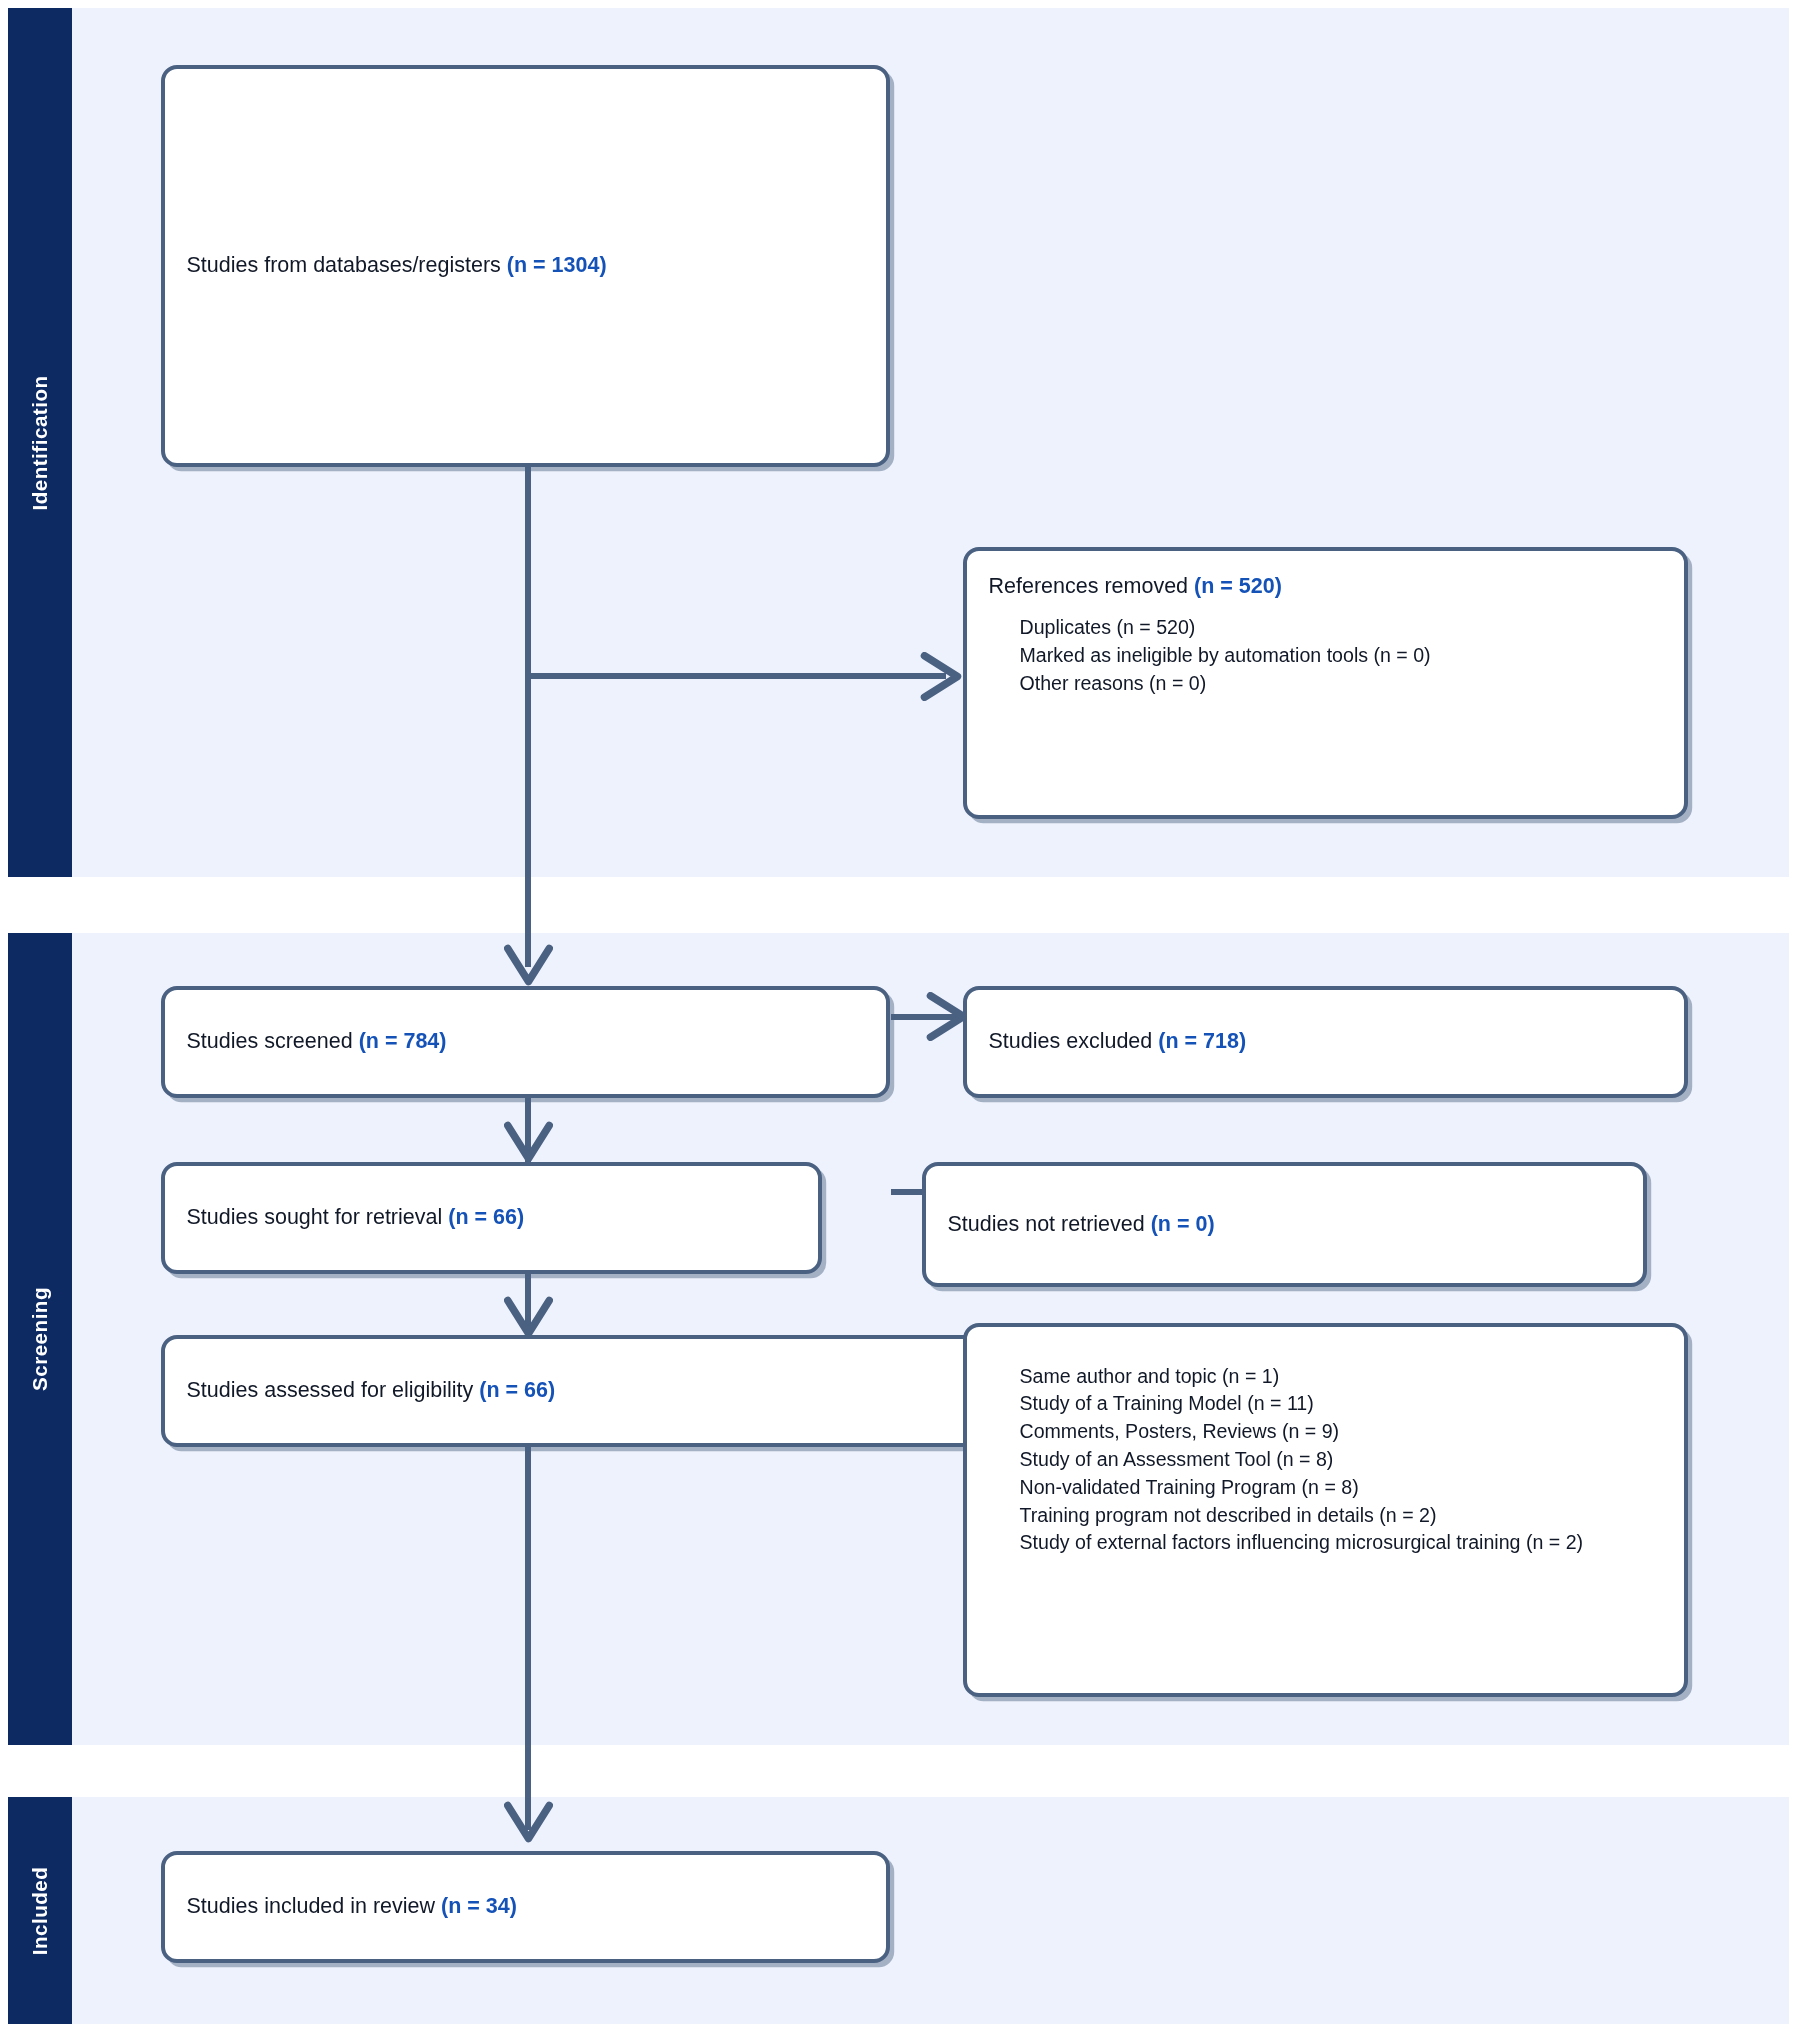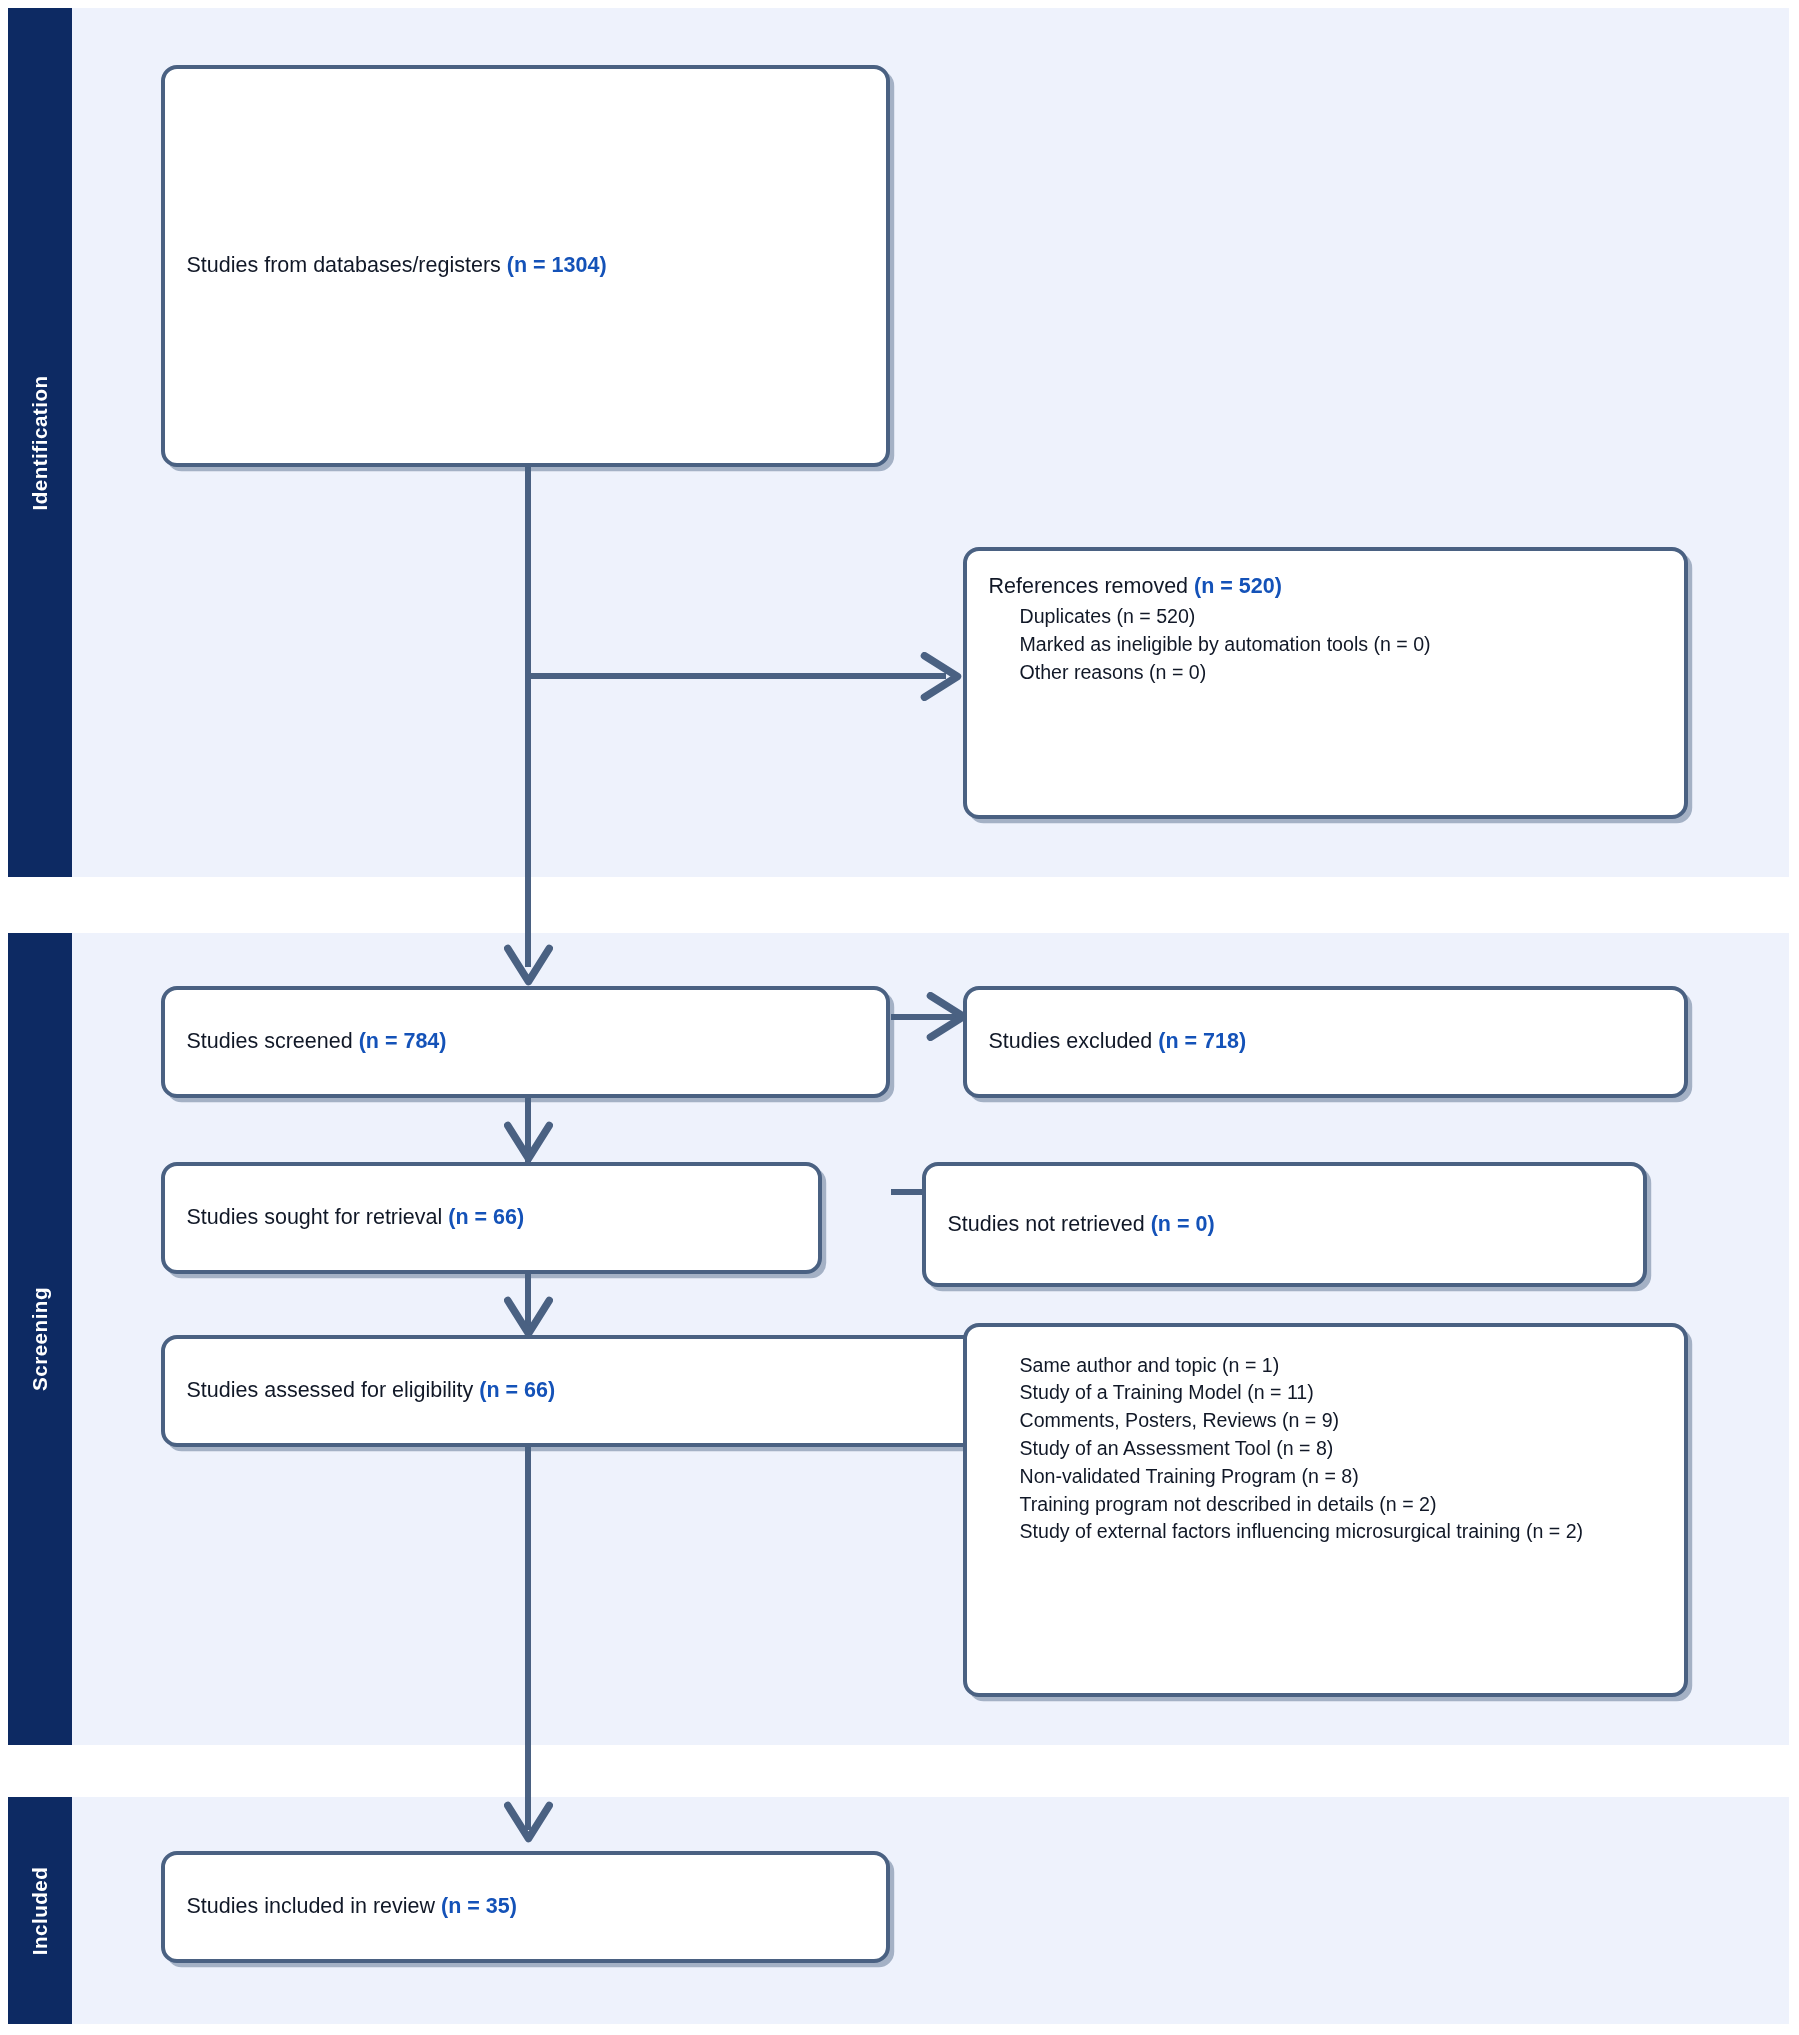--- a/index.html
+++ b/index.html
@@ -62,21 +62,21 @@
     font-size: 21.5px;
     color: #111827;
     line-height: 1.30;
     white-space: nowrap;
   }
   .pnum {
     color: #1452b8;
     font-weight: bold;
   }
   .sublist {
-    margin-top: 3px;
+    margin-top: 14px;
     font-size: 19.6px;
     color: #111827;
     line-height: 1.42;
   }
   .sublist .li {
     text-indent: 31px;
   }
 
   
   .vline, .hline {
@@ -235,19 +235,19 @@
         <div class="li">Non-validated Training Program (n = 8)</div>
         <div class="li">Training program not described in details (n = 2)</div>
         <div class="li">Study of external factors influencing microsurgical training (n = 2)</div>
       </div>
     </div>
   </div>
 
   <div class="pbox" style="left:161px; top:1851px; width:729px; height:112px;">
     <div class="inner">
       <div class="ptitle"><span>Studies included in review</span>
-        <span class="pnum">(n = 35)</span>
+        <span class="pnum">(n = 34)</span>
       </div>
     </div>
   </div>
 
 </div>
 
 
 </body></html>

